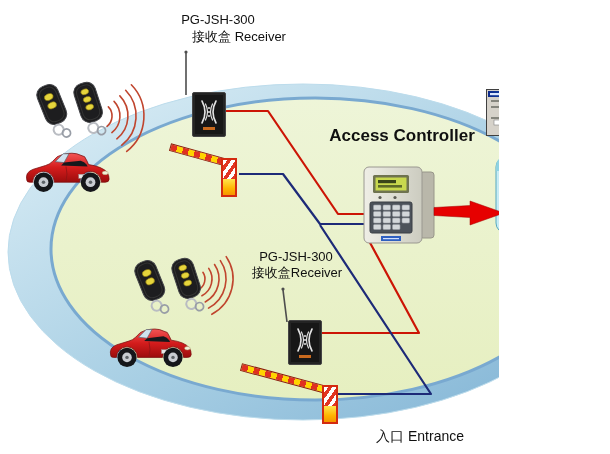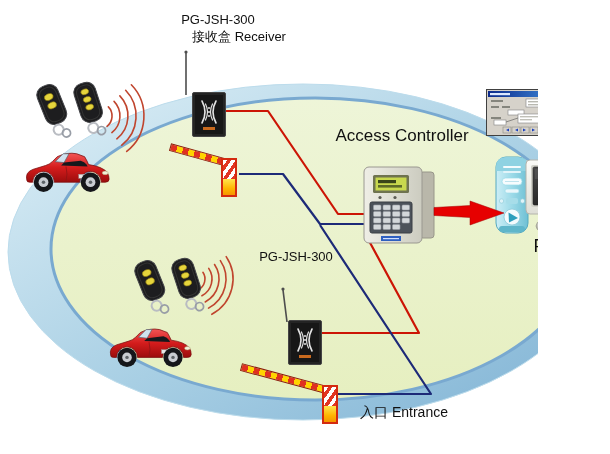--- a/index.html
+++ b/index.html
@@ -1,22 +1,22 @@
 <!DOCTYPE html>
 <html style="--receiver-wire: #cc1505; --gate-wire: #1d2a78; --signal-arc: #c0452e; --arrow-red: #e60000; --zone-fill: #eaf2cb; --zone-rim-edge: #79a9d0;"><head>
 <meta charset="utf-8">
 <style>
   html,body{margin:0;padding:0;background:#ffffff;}
-  .stage{position:relative;width:538px;height:454px;background:#fff;overflow:hidden;
+  .stage{position:relative;width:499px;height:454px;background:#fff;overflow:hidden;
          font-family:"Liberation Sans",sans-serif;color:#111;}
   .abs{position:absolute;}
   .label{position:absolute;text-align:center;color:#101010;line-height:1.15;white-space:nowrap;}
   .lbl-sm{font-size:13px;}
   .lbl-gate{font-size:14px;}
-  .lbl-big{font-size:17px;}
+  .lbl-big{font-size:17px;font-weight:bold;}
   .lbl-pc{font-size:18px;letter-spacing:1px;}
 
   
   .gate-post{position:absolute;width:16px;box-sizing:border-box;border:2px solid #d42a10;background:#fff;}
   .gate-post .stripes{height:55%;background:repeating-linear-gradient(125deg,#ffffff 0 3.5px,#e23522 3.5px 7px);}
   .gate-post .solid{height:45%;background:linear-gradient(180deg,#ffe44d,#ffb400 60%,#f49600);}
   .gate-arm{position:absolute;height:6px;border:1px solid #8c1a08;transform-origin:0 50%;
             background:repeating-linear-gradient(90deg,#e03020 0 6px,#ffd400 6px 12px);}
 
   
@@ -366,16 +366,17 @@
   </svg>
 
   <div class="label lbl-sm" style="left:158px;top:13px;width:120px">PG-JSH-300</div>
   <div class="label lbl-sm" style="left:175px;top:30px;width:128px">接收盒 Receiver</div>
 
   <div class="label lbl-big" style="left:322px;top:126px;width:160px">
     <div>Access Controller</div>
   </div>
 
   <div class="label lbl-sm" style="left:244px;top:250px;width:104px">PG-JSH-300</div>
-  <div class="label lbl-gate" style="left:344px;top:404px;width:120px;text-align:center">入口 Entrance</div>
+  <div class="label lbl-sm" style="left:240px;top:266px;width:114px">接收盒Receiver</div>
+  <div class="label lbl-gate" style="left:344px;top:428px;width:120px;text-align:right">入口 Entrance</div>
 
   <div class="label lbl-pc" style="left:524px;top:236px;width:46px">PC</div>
 </div>
 
 </body></html>

